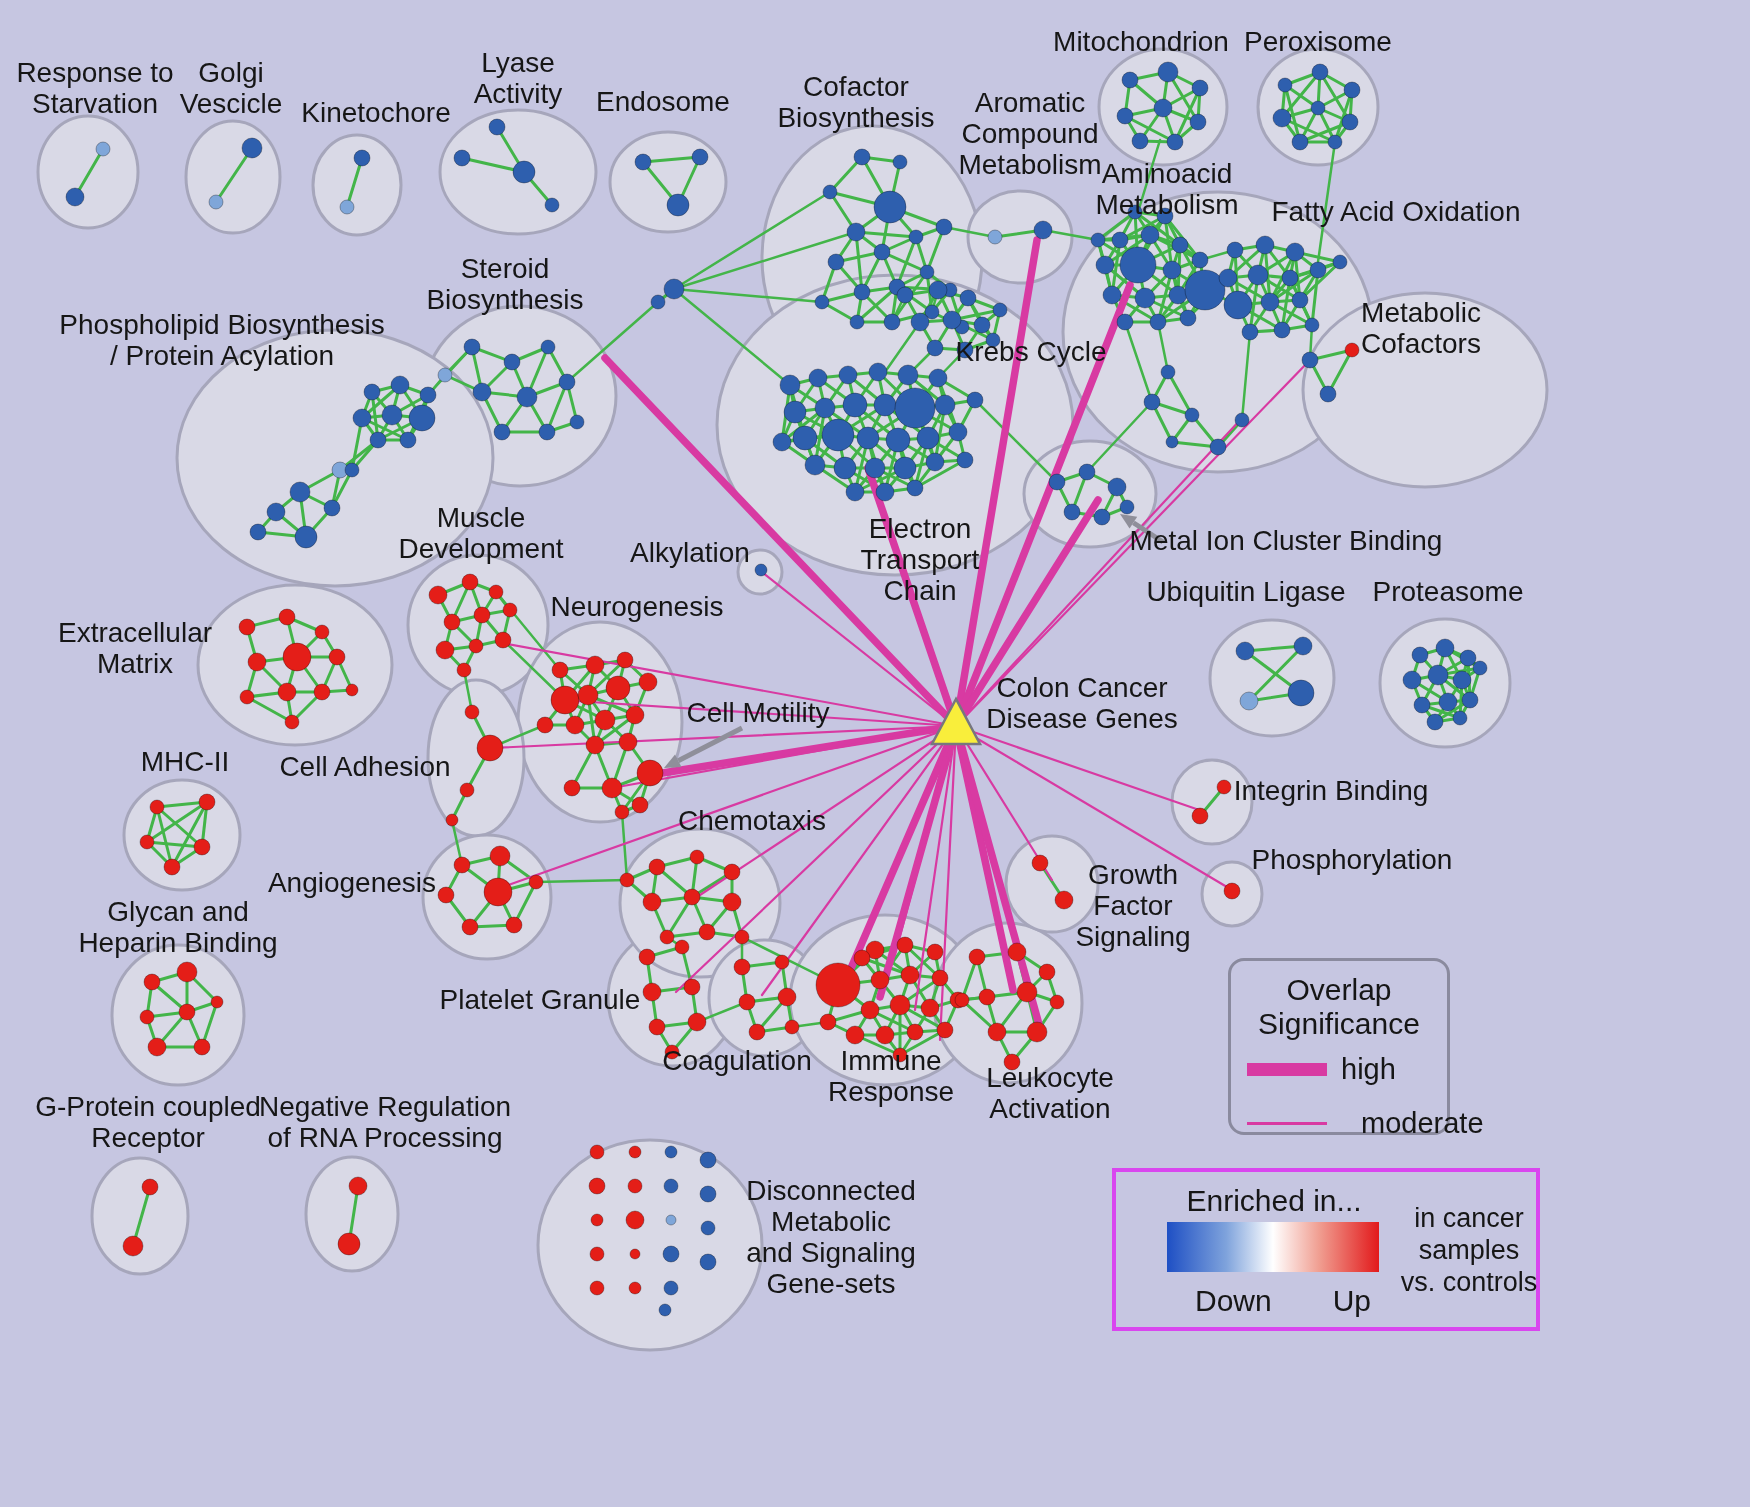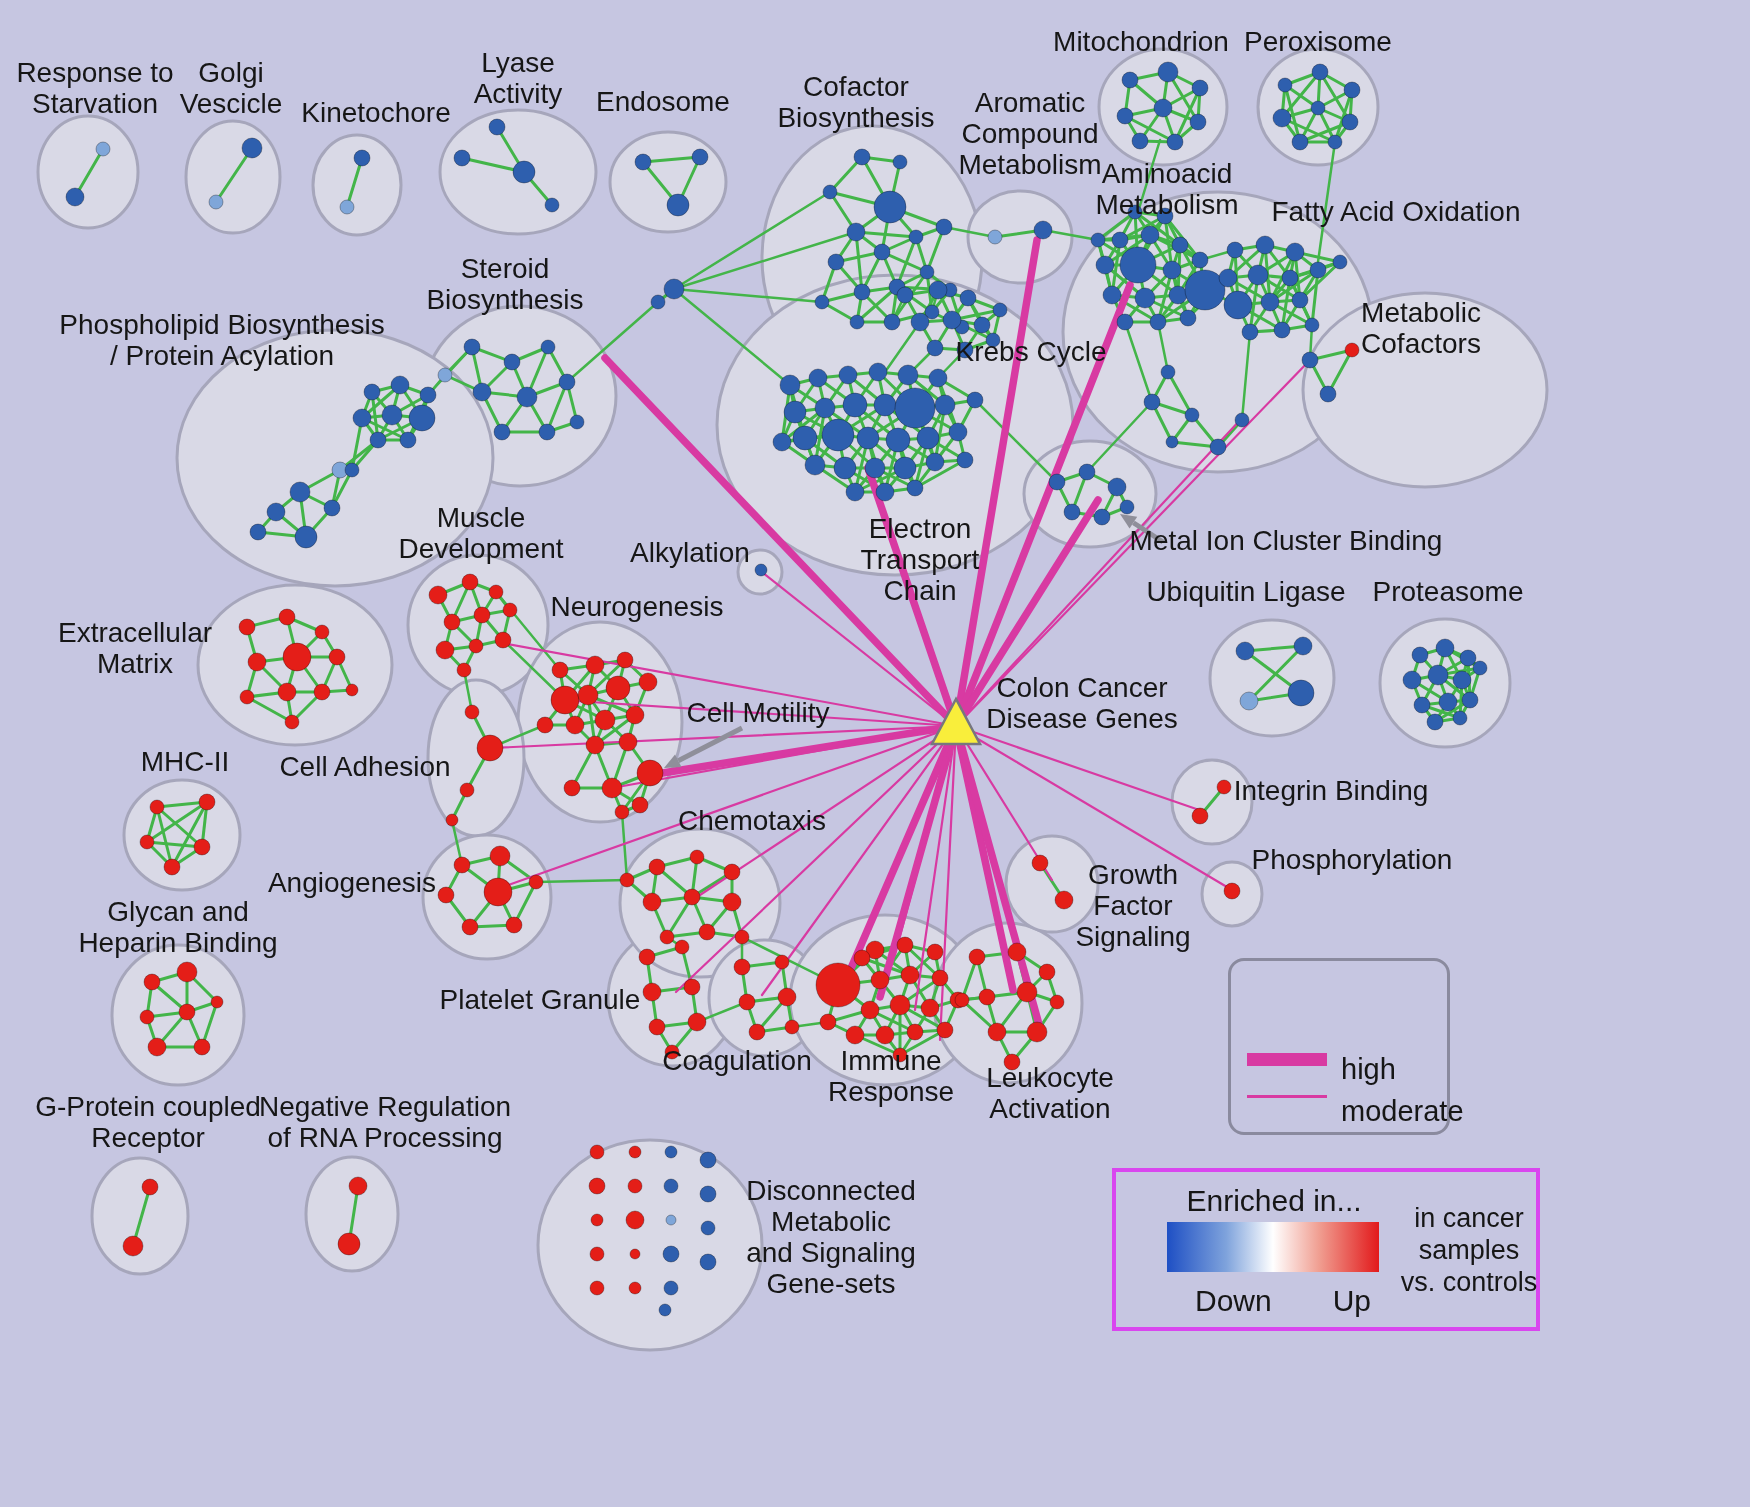--- a/index.html
+++ b/index.html
@@ -3,23 +3,23 @@
 <meta charset="utf-8">
 <style>
   html,body{margin:0;padding:0;background:#c6c6e1;}
   #stage{position:relative;width:1750px;height:1507px;background:#c6c6e1;overflow:hidden;
          font-family:"Liberation Sans",sans-serif;color:#161616;}
   svg text.lbl{font-family:"Liberation Sans",sans-serif;font-size:28px;fill:#161616;}
   .legend{position:absolute;box-sizing:border-box;}
   
   .legend-overlap{left:1228px;top:958px;width:222px;height:177px;border:3px solid #8a8a9e;border-radius:16px;}
   .lg-title{position:absolute;top:12px;left:0;width:100%;text-align:center;font-size:30px;line-height:34px;}
-  .lg-row{position:absolute;left:16px;display:flex;}
+  .lg-row{position:absolute;left:16px;display:flex;align-items:center;}
   .lg-row-high{top:92px;}
-  .lg-row-mod{top:134px;}
+  .lg-row-mod{top:146px;gap:20px;}
   .lg-swatch-high{display:inline-block;width:80px;height:13px;background:#d83aa2;}
   .lg-swatch-mod{display:inline-block;width:80px;height:3px;background:#d83aa2;}
   .lg-row span.lg-label{margin-left:14px;font-size:29px;}
   
   .legend-enriched{left:1112px;top:1168px;width:428px;height:163px;border:4px solid #d946ef;}
   .le-title{position:absolute;top:12px;left:28px;width:260px;text-align:center;font-size:30px;}
   .le-grad{position:absolute;left:51px;top:50px;width:212px;height:50px;
            background:linear-gradient(90deg,#1e4fc4 0%,#7fa3dc 28%,#ffffff 50%,#f09d90 72%,#e2191b 100%);}
   .le-down{position:absolute;left:51px;top:112px;font-size:30px;margin-left:28px;}
   .le-up{position:absolute;right:165px;top:112px;font-size:30px;}
@@ -1184,20 +1184,24 @@
         <text x="831" y="1200" text-anchor="middle" class="lbl">Disconnected</text>
         <text x="831" y="1231" text-anchor="middle" class="lbl">Metabolic</text>
         <text x="831" y="1262" text-anchor="middle" class="lbl">and Signaling</text>
         <text x="831" y="1293" text-anchor="middle" class="lbl">Gene-sets</text>
         <text x="1082" y="697" text-anchor="middle" class="lbl">Colon Cancer</text>
         <text x="1082" y="728" text-anchor="middle" class="lbl">Disease Genes</text>
       </g>
     </svg>
 
   <div class="legend legend-overlap">
+    <div class="lg-title">
+      <div>Overlap</div>
+      <div>Significance</div>
+    </div>
     <div class="lg-row lg-row-high">
       <span class="lg-swatch-high" style="background: rgb(216, 58, 162);"></span>
       <span class="lg-label">high</span>
     </div>
     <div class="lg-row lg-row-mod">
       <span class="lg-swatch-mod" style="background: rgb(216, 58, 162);"></span>
       <span class="lg-label">moderate</span>
     </div>
   </div>
 

